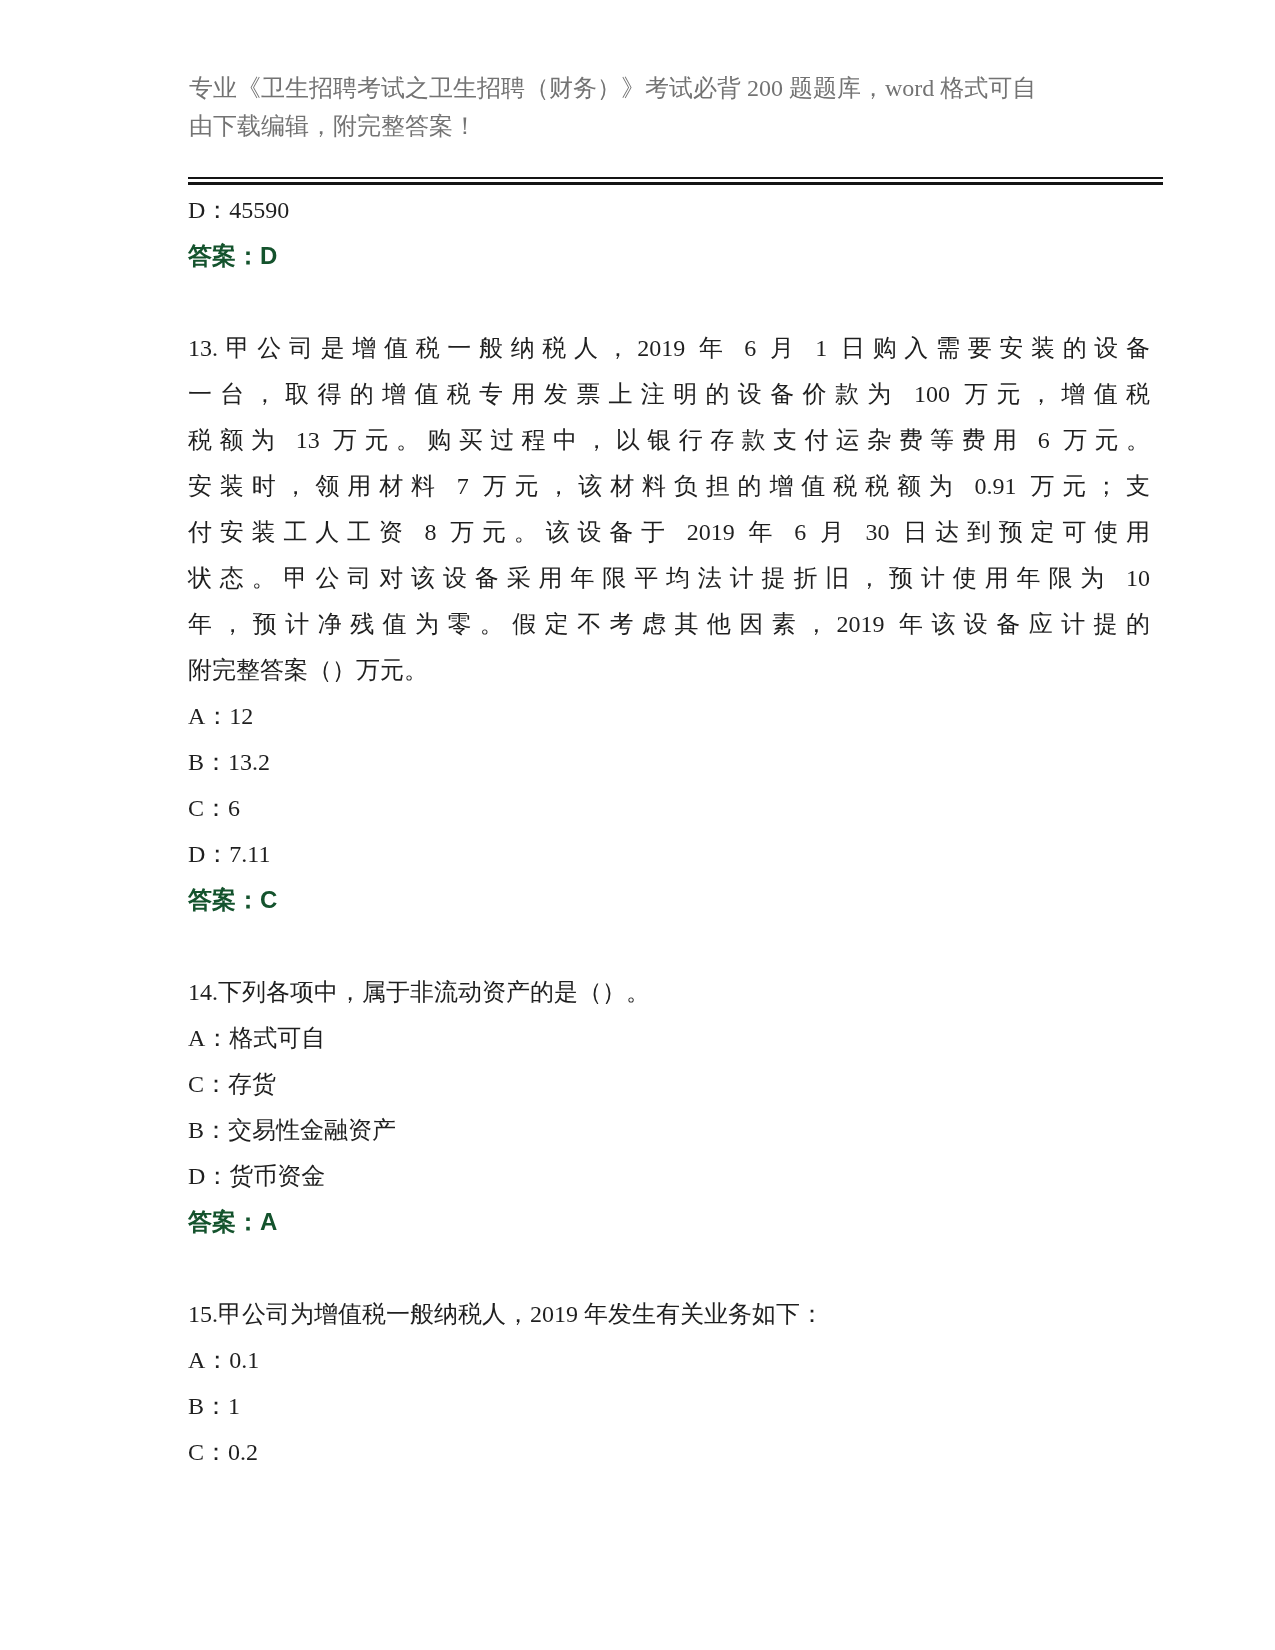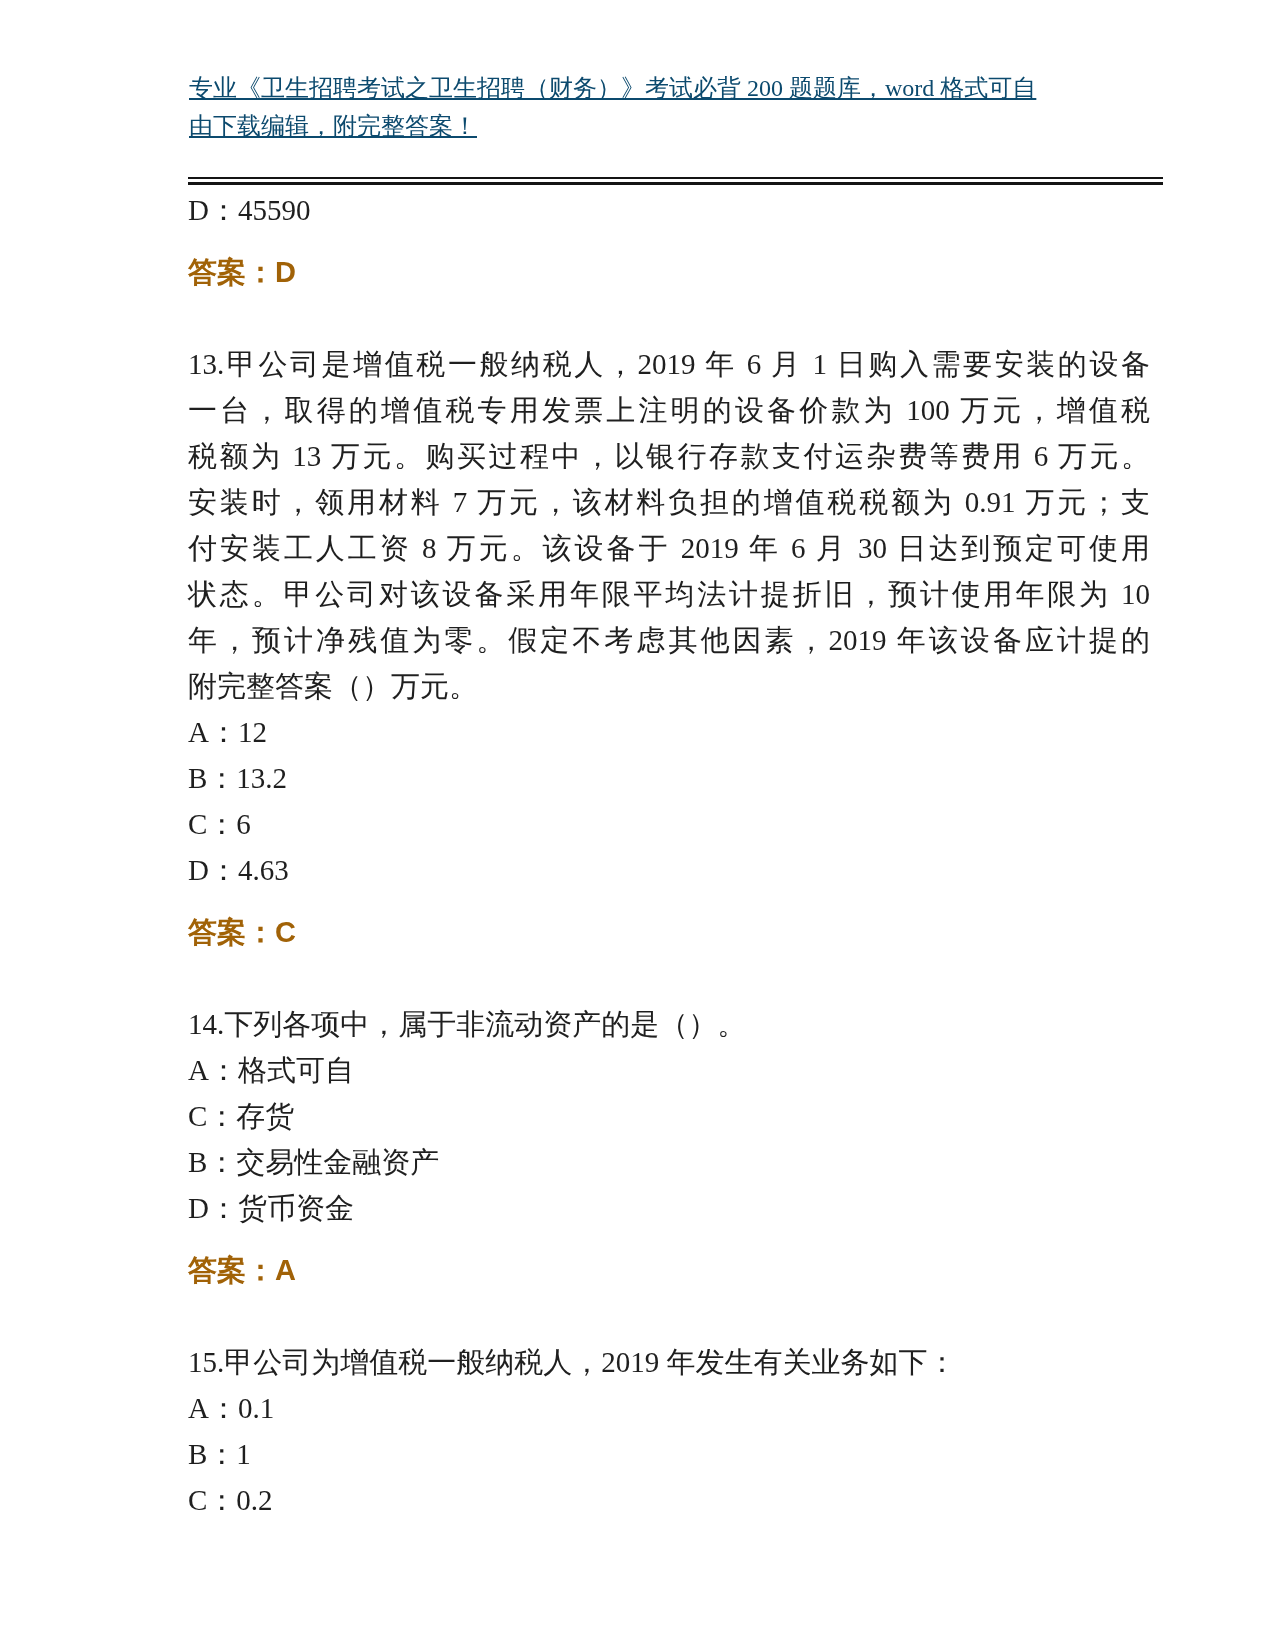--- a/index.html
+++ b/index.html
@@ -16,56 +16,54 @@
     font-family: "Liberation Serif", "DejaVu Serif", serif;
     color: #1f1f1f;
   }
   .header {
     position: absolute;
     left: 189px;
     top: 69px;
     width: 860px;
     font-size: 24px;
     line-height: 38px;
-    color: #0c4a6e;
-    text-decoration: underline;
+    color: #737373;
   }
   .rule {
     position: absolute;
     left: 188px;
     top: 177px;
     width: 975px;
     height: 3px;
     border-top: 2px solid #141414;
     border-bottom: 3px solid #141414;
   }
   .body {
     position: absolute;
     left: 188px;
     top: 187px;
     width: 962px;
-    font-size: 29px;
+    font-size: 24px;
   }
   .line {
     height: 46px;
     line-height: 46px;
     white-space: nowrap;
     overflow: visible;
   }
   .jline {
     white-space: normal;
     text-align: justify;
     text-align-last: justify;
     text-justify: inter-character;
   }
   .answer {
     font-family: "Liberation Sans", "DejaVu Sans", sans-serif;
     font-weight: 700;
-    color: #a16207;
-    margin-top: 16px;
+    color: #14532d;
   }
 </style>
 </head>
 <body>
 
 <div class="page">
 
   <div class="header">
     <div class="hline">专业《卫生招聘考试之卫生招聘（财务）》考试必背 200 题题库，word 格式可自</div>
     <div class="hline">由下载编辑，附完整答案！</div>
@@ -81,21 +79,21 @@
     <div class="line jline">一台，取得的增值税专用发票上注明的设备价款为 100 万元，增值税</div>
     <div class="line jline">税额为 13 万元。购买过程中，以银行存款支付运杂费等费用 6 万元。</div>
     <div class="line jline">安装时，领用材料 7 万元，该材料负担的增值税税额为 0.91 万元；支</div>
     <div class="line jline">付安装工人工资 8 万元。该设备于 2019 年 6 月 30 日达到预定可使用</div>
     <div class="line jline">状态。甲公司对该设备采用年限平均法计提折旧，预计使用年限为 10</div>
     <div class="line jline">年，预计净残值为零。假定不考虑其他因素，2019 年该设备应计提的</div>
     <div class="line">附完整答案（）万元。</div>
     <div class="line">A：12</div>
     <div class="line">B：13.2</div>
     <div class="line">C：6</div>
-    <div class="line">D：4.63</div>
+    <div class="line">D：7.11</div>
     <div class="line answer">答案：C</div>
     <div class="line"></div>
     <div class="line">14.下列各项中，属于非流动资产的是（）。</div>
     <div class="line">A：格式可自</div>
     <div class="line">C：存货</div>
     <div class="line">B：交易性金融资产</div>
     <div class="line">D：货币资金</div>
     <div class="line answer">答案：A</div>
     <div class="line"></div>
     <div class="line">15.甲公司为增值税一般纳税人，2019 年发生有关业务如下：</div>

